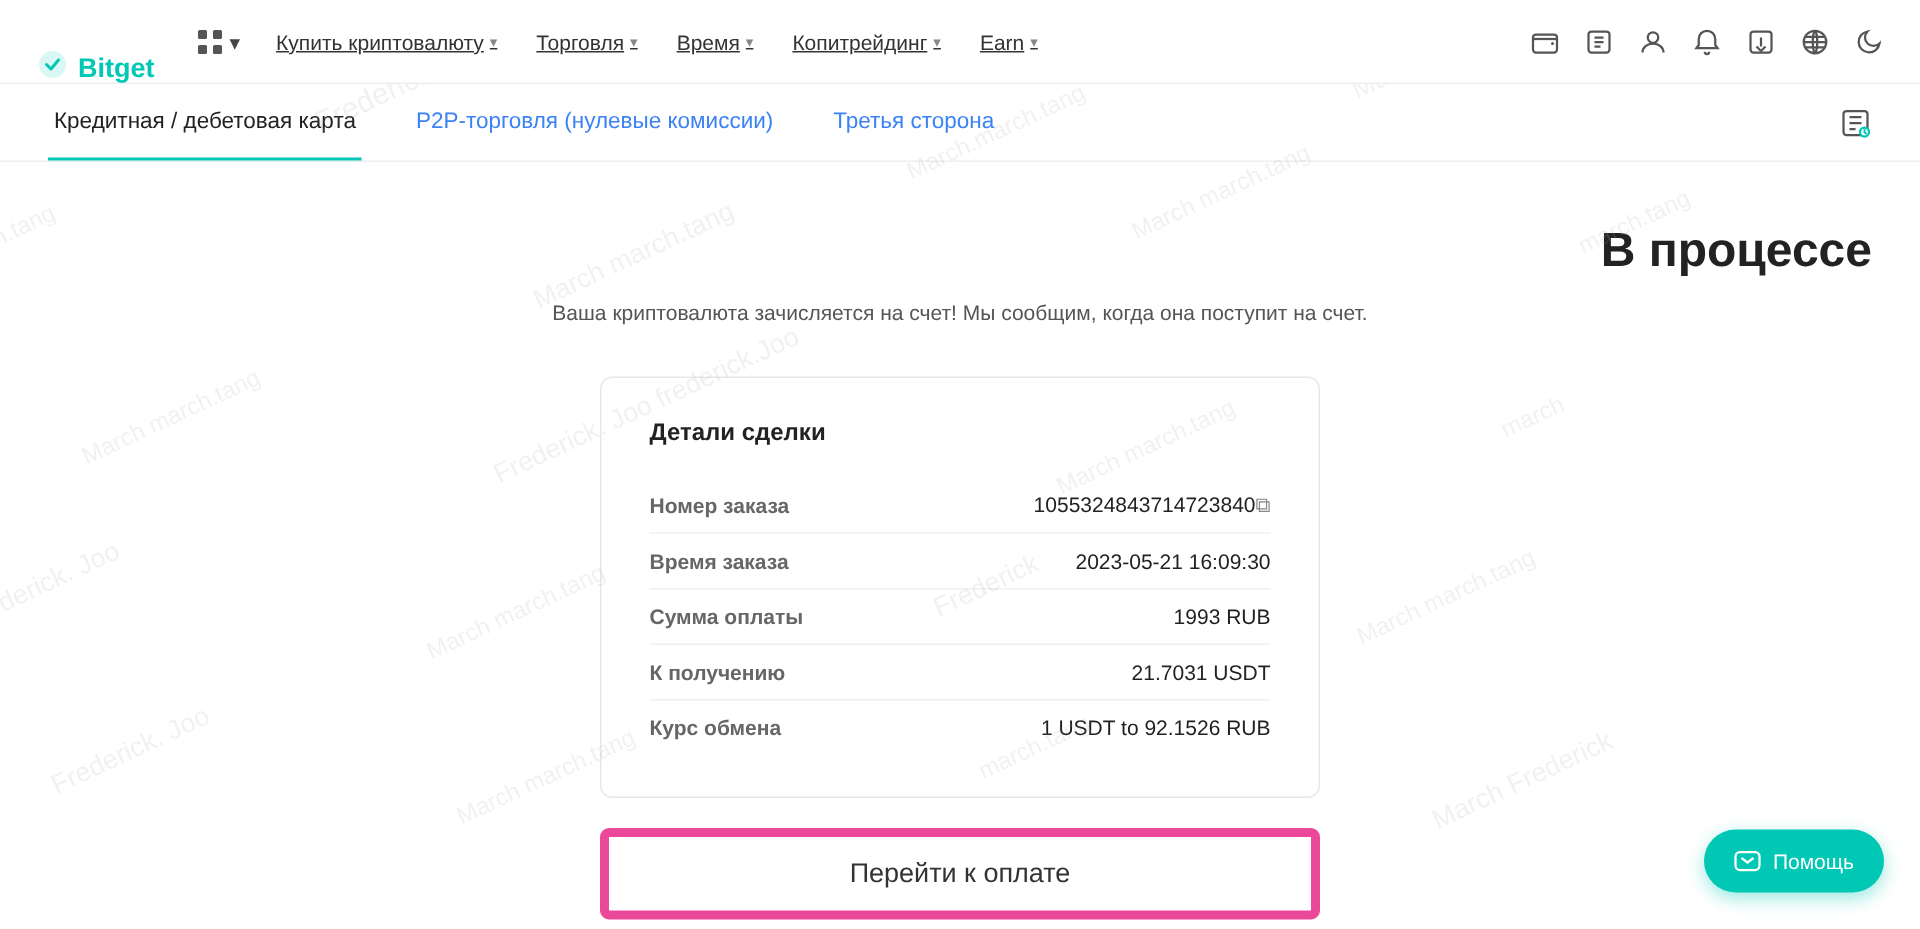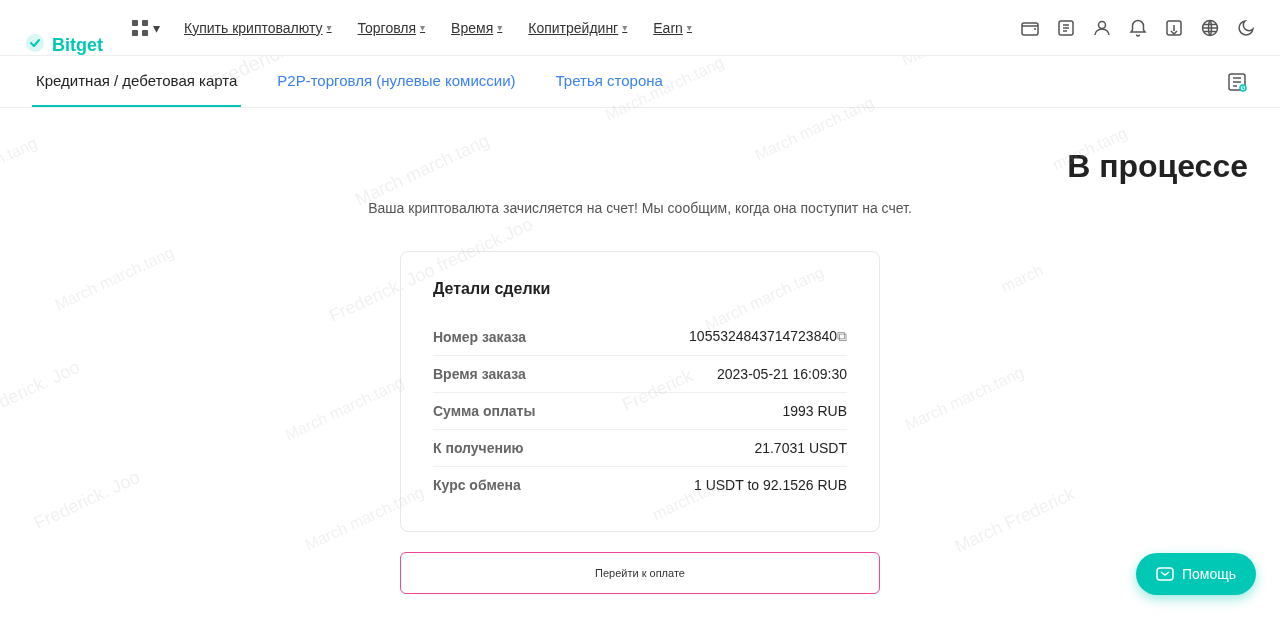--- a/index.html
+++ b/index.html
@@ -65,22 +65,22 @@
       padding: 10px 0; border-bottom: 1px solid #f0f0f0; font-size: 14px;
     }
     .deal-row:last-child { border-bottom: none; }
     .deal-label { color: #666; font-weight: bold; }
     .deal-value { color: #222; font-weight: 400; display: flex; align-items: flex-start; gap: 0; }
     .copy-icon { color: #888; cursor: pointer; font-size: 14px; }
 
     
     .pay-btn-wrap { max-width: 480px; margin: 20px auto 0; }
     .pay-btn {
-      width: 100%; padding: 14px; background: #fff; border: 1px solid #ec4899;
-      border-radius: 6px; font-size: 11px; color: #333; cursor: pointer;
+      width: 100%; padding: 14px; background: #fff; border: 6px solid #ec4899;
+      border-radius: 6px; font-size: 18px; color: #333; cursor: pointer;
       font-weight: 500; transition: background 0.2s;
     }
 
     
     .help-btn {
       position: fixed; bottom: 24px; right: 24px;
       background: #00c8b4; color: #fff; border: none;
       border-radius: 24px; padding: 12px 20px;
       display: flex; align-items: center; gap: 8px;
       font-size: 14px; font-weight: 500; cursor: pointer;

